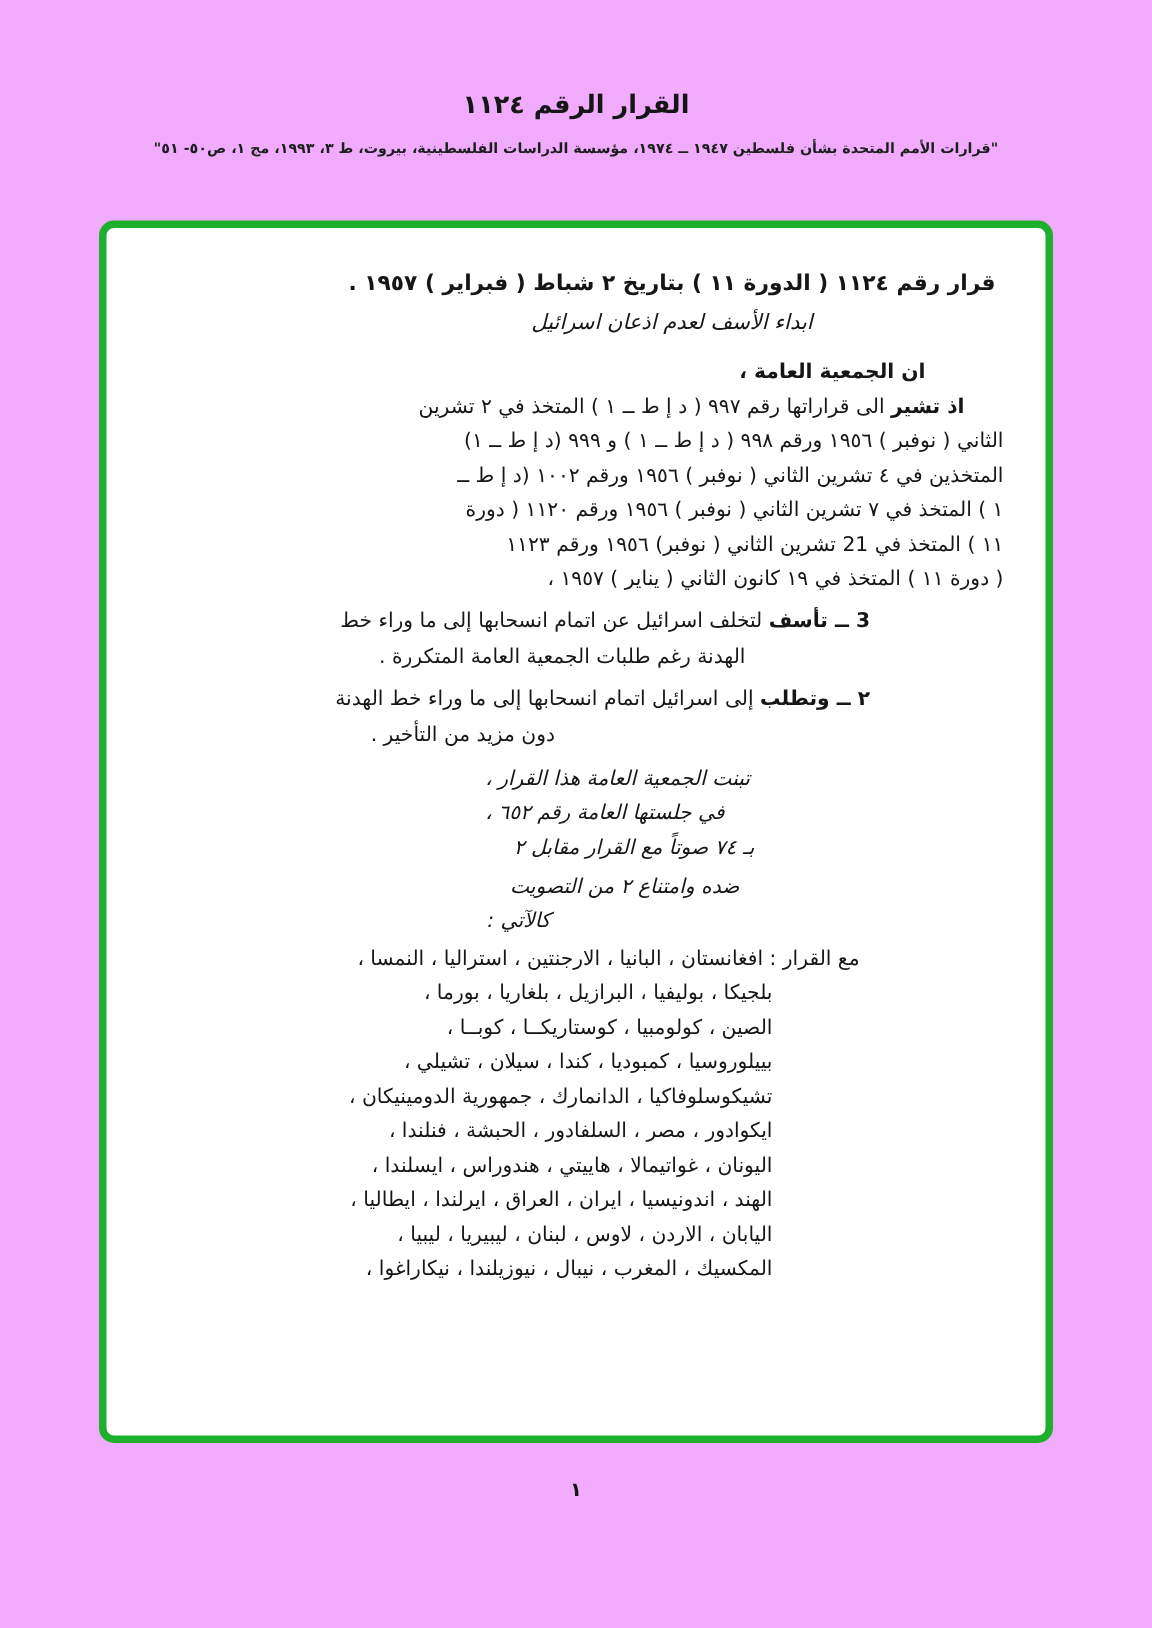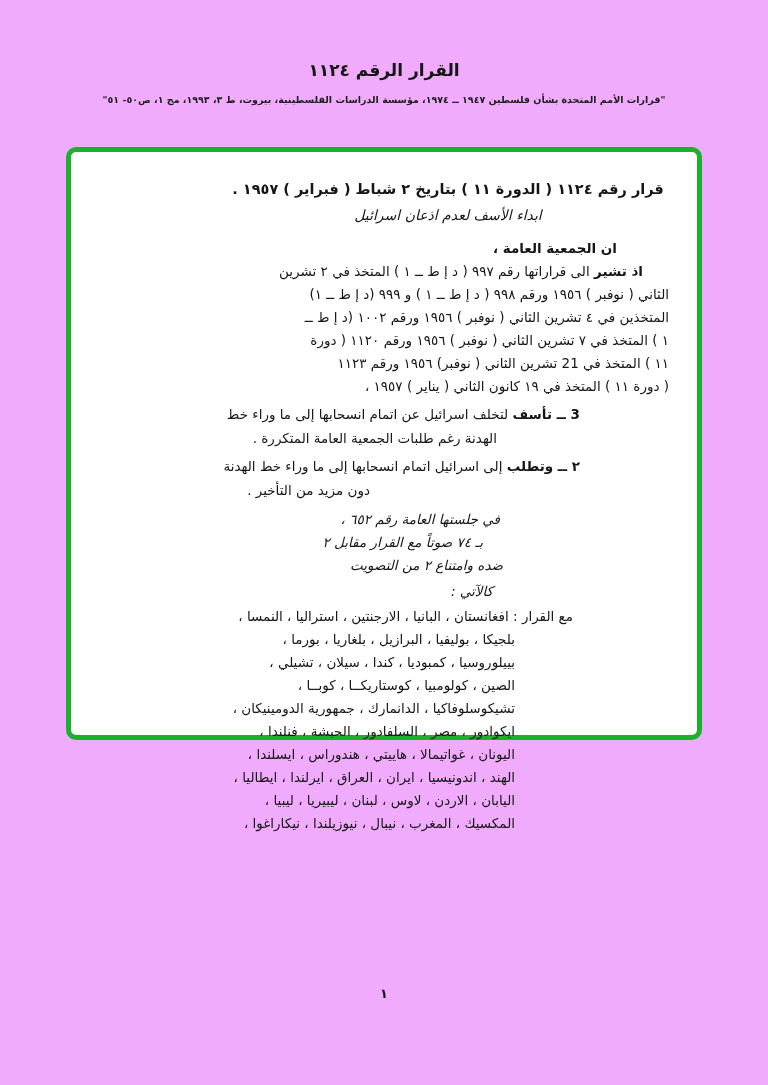--- a/index.html
+++ b/index.html
@@ -36,21 +36,21 @@
     direction:rtl;
     font-size:9.5px;
     font-weight:bold;
     white-space:nowrap;
     color:#1d1d1d;
   }
   
   .res-box{
     position:absolute;
     left:66px; top:147px;
-    width:636px; height:593px;
+    width:636px; height:815px;
     box-sizing:border-box;
     border:5px solid var(--green);
     border-radius:10px;
     background:#ffffff;
   }
   .box-content{
     direction:rtl;
     text-align:right;
     padding:24px 28px 0 20px;
     font-size:13.5px;
@@ -145,32 +145,33 @@
       </div>
 
       <div class="op op2">
         <div class="t-line l1">
           <span class="lead">٢ ــ وتطلب</span><span> إلى اسرائيل اتمام انسحابها إلى ما وراء خط الهدنة</span>
         </div>
         <div class="t-line l2">دون مزيد من التأخير .</div>
       </div>
 
       <div class="adoption">
+          <div class="t-line">تبنت الجمعية العامة هذا القرار ،</div>
           <div class="t-line">في جلستها العامة رقم ٦٥٢ ،</div>
           <div class="t-line">بـ ٧٤ صوتاً مع القرار مقابل ٢</div>
           <div class="t-line">ضده وامتناع ٢ من التصويت</div>
           <div class="t-line">كالآتي :</div>
         </div>
 
       <div class="vote">
         <div class="t-line label-line">مع القرار :  افغانستان ، البانيا ، الارجنتين ، استراليا ، النمسا ،</div>
         <div class="vote-rest">
             <div class="t-line">بلجيكا ، بوليفيا ، البرازيل ، بلغاريا ، بورما ،</div>
+            <div class="t-line">الصين ، كولومبيا ، كوستاريكــا ، كوبــا ،</div>
             <div class="t-line">بييلوروسيا ، كمبوديا ، كندا ، سيلان ، تشيلي ،</div>
-            <div class="t-line">الصين ، كولومبيا ، كوستاريكــا ، كوبــا ،</div>
             <div class="t-line">تشيكوسلوفاكيا ، الدانمارك ، جمهورية الدومينيكان ،</div>
             <div class="t-line">ايكوادور ، مصر ، السلفادور ، الحبشة ، فنلندا ،</div>
             <div class="t-line">اليونان ، غواتيمالا ، هاييتي ، هندوراس ، ايسلندا ،</div>
             <div class="t-line">الهند ، اندونيسيا ، ايران ، العراق ، ايرلندا ، ايطاليا ،</div>
             <div class="t-line">اليابان ، الاردن ، لاوس ، لبنان ، ليبيريا ، ليبيا ،</div>
             <div class="t-line">المكسيك ، المغرب ، نيبال ، نيوزيلندا ، نيكاراغوا ،</div>
           </div>
       </div>
 
     </div>

